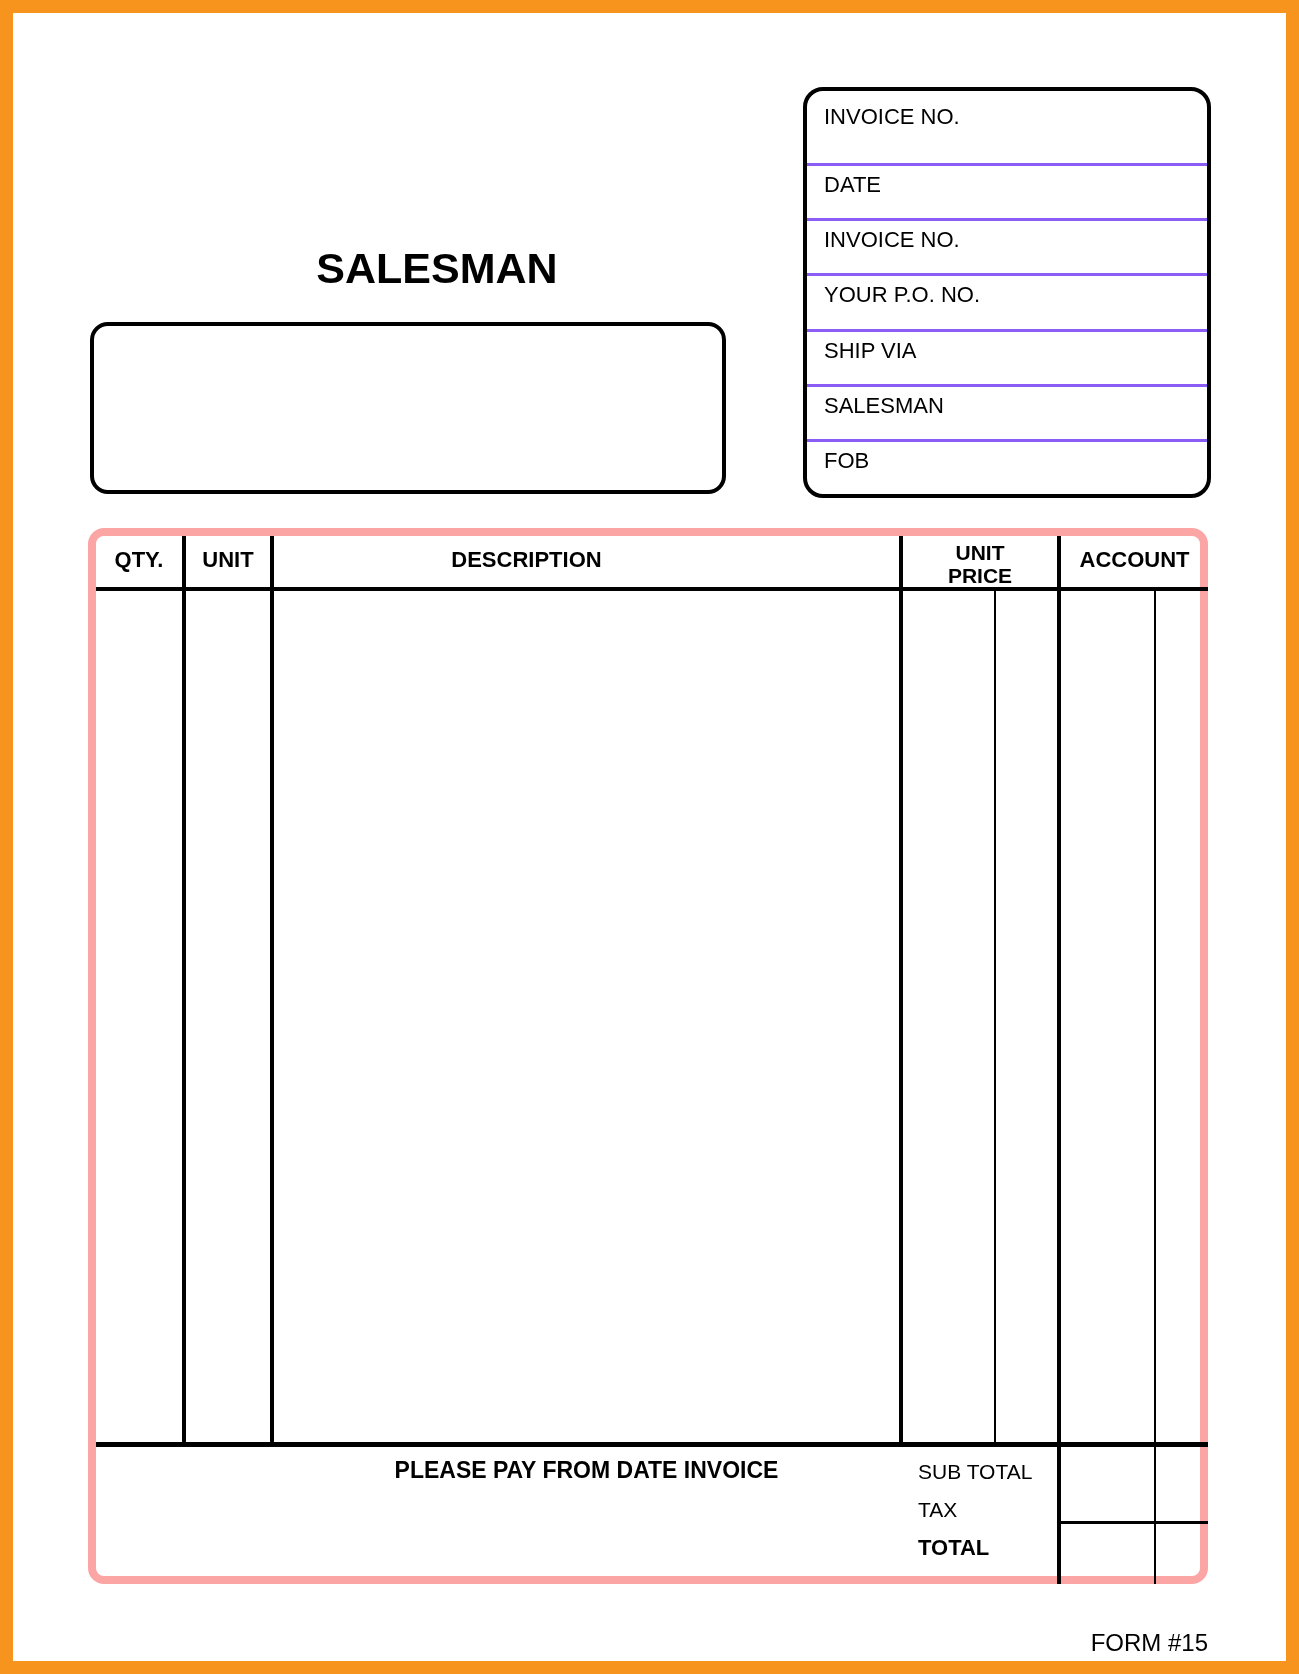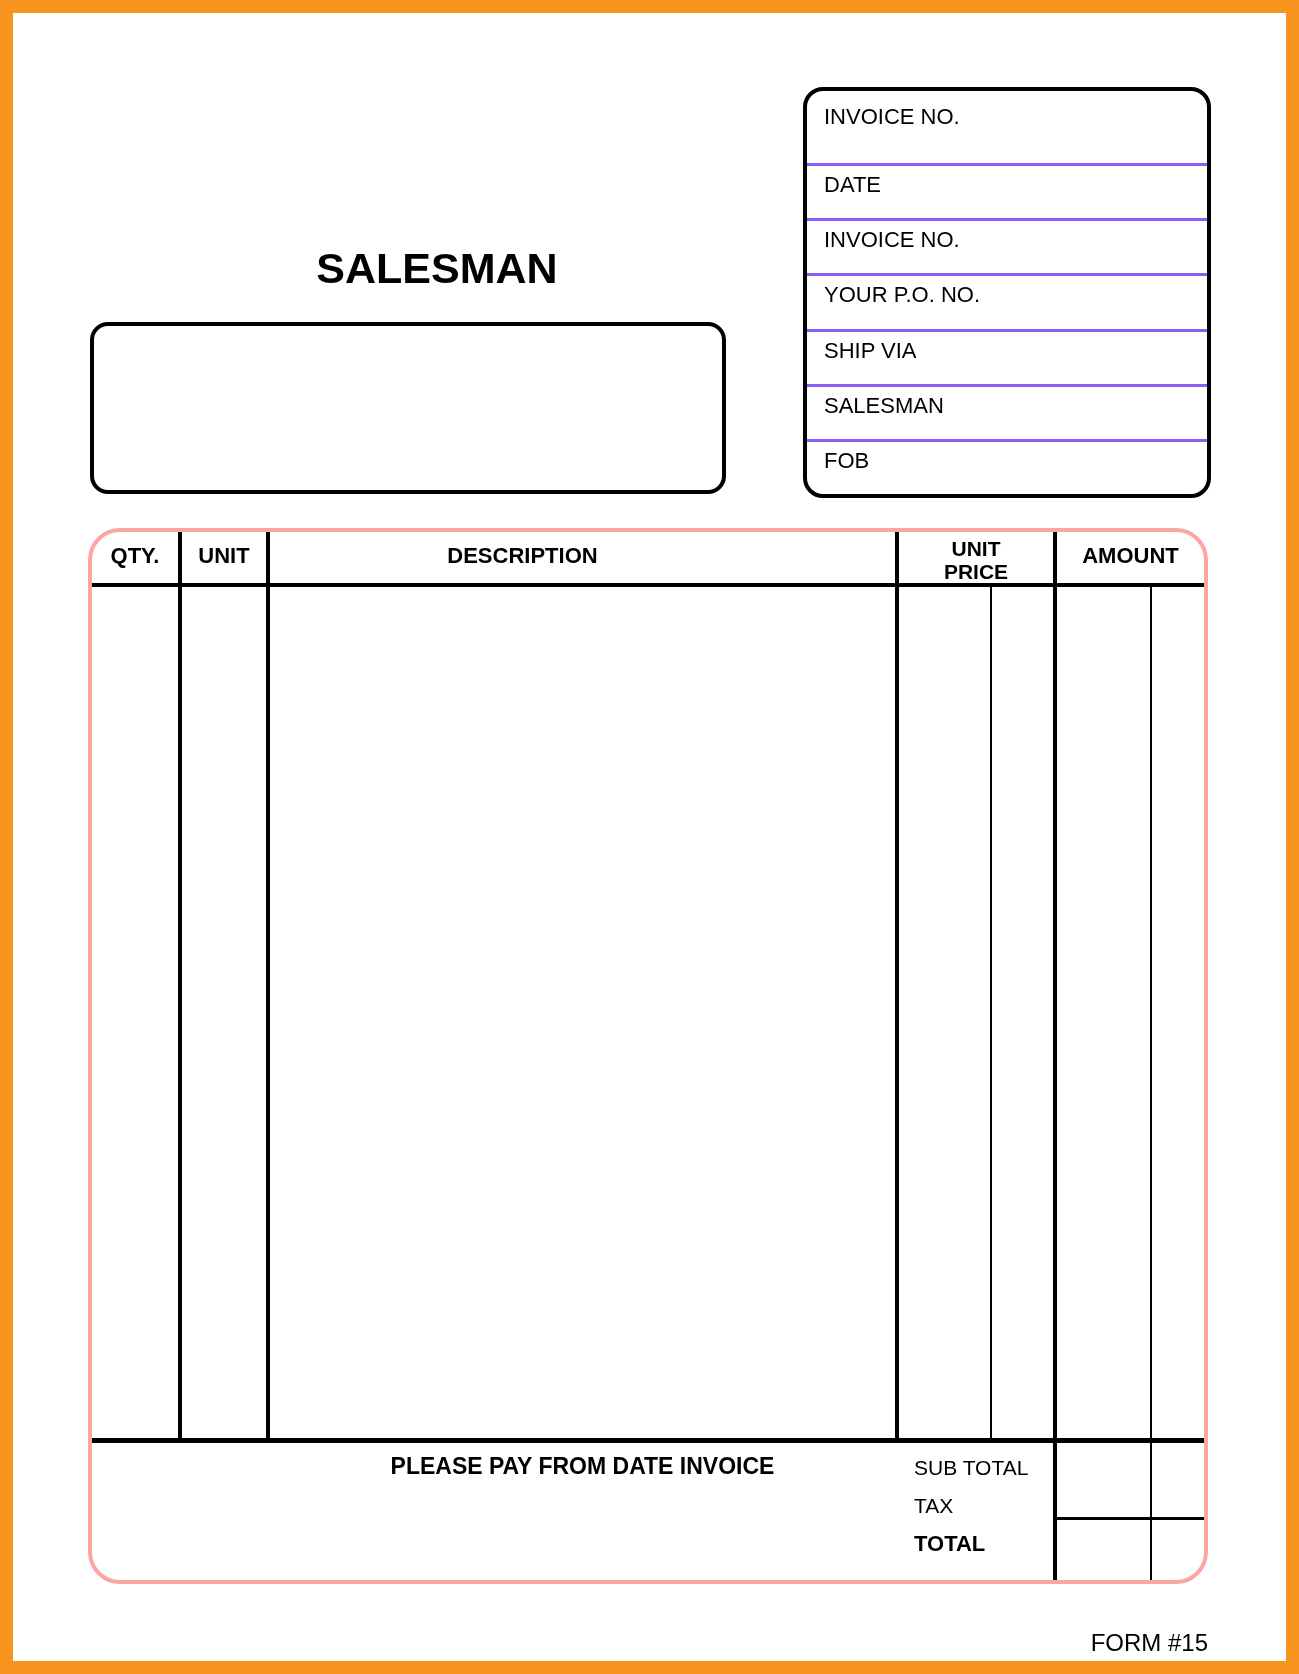--- a/index.html
+++ b/index.html
@@ -62,22 +62,22 @@
   }
   .info-row:first-child { border-top: none; flex-grow: 1.28; padding-top: 13px; }
   .info-row .fill {
     position: absolute; inset: 0;
   }
   
   .items-table {
     position: absolute;
     left: 88px; top: 528px;
     width: 1120px; height: 1056px;
-    border: 4px solid #fca5a5;
-    border-radius: 32px;
+    border: 8px solid #fca5a5;
+    border-radius: 16px;
     background: #fff;
   }
   .items-table .inner { position: absolute; inset: 0; }
   .hline, .vline { position: absolute; background: #000; }
   .hdr-line      { left: 0; top: 51px;  width: 1112px; height: 4px; }
   .footer-line   { left: 0; top: 906px; width: 1112px; height: 5px; }
   .v-qty-unit    { left: 86px;  top: 0;    width: 4px; height: 906px; }
   .v-unit-desc   { left: 174px; top: 0;    width: 4px; height: 906px; }
   .v-desc-price  { left: 803px; top: 0;    width: 4px; height: 906px; }
   .v-price-cents { left: 898px; top: 55px; width: 2px; height: 851px; }
@@ -184,21 +184,21 @@
       <div class="vline v-amt-cents"></div>
       <div class="hline footer-div"></div>
 
       <div class="col-head ch-qty">QTY.</div>
       <div class="col-head ch-unit">UNIT</div>
       <div class="col-head ch-desc">DESCRIPTION</div>
       <div class="col-head ch-price">
         <div>UNIT</div>
         <div>PRICE</div>
       </div>
-      <div class="col-head ch-amount">AMOUNT</div>
+      <div class="col-head ch-amount">ACCOUNT</div>
 
       <div class="body-cell bc-qty"></div>
       <div class="body-cell bc-unit"></div>
       <div class="body-cell bc-desc"></div>
       <div class="body-cell bc-price"></div>
       <div class="body-cell bc-amount"></div>
 
       <div class="footer-msg">PLEASE PAY FROM DATE INVOICE</div>
       <div class="tot-label lbl-subtotal">SUB TOTAL</div>
       <div class="tot-label lbl-tax">TAX</div>

